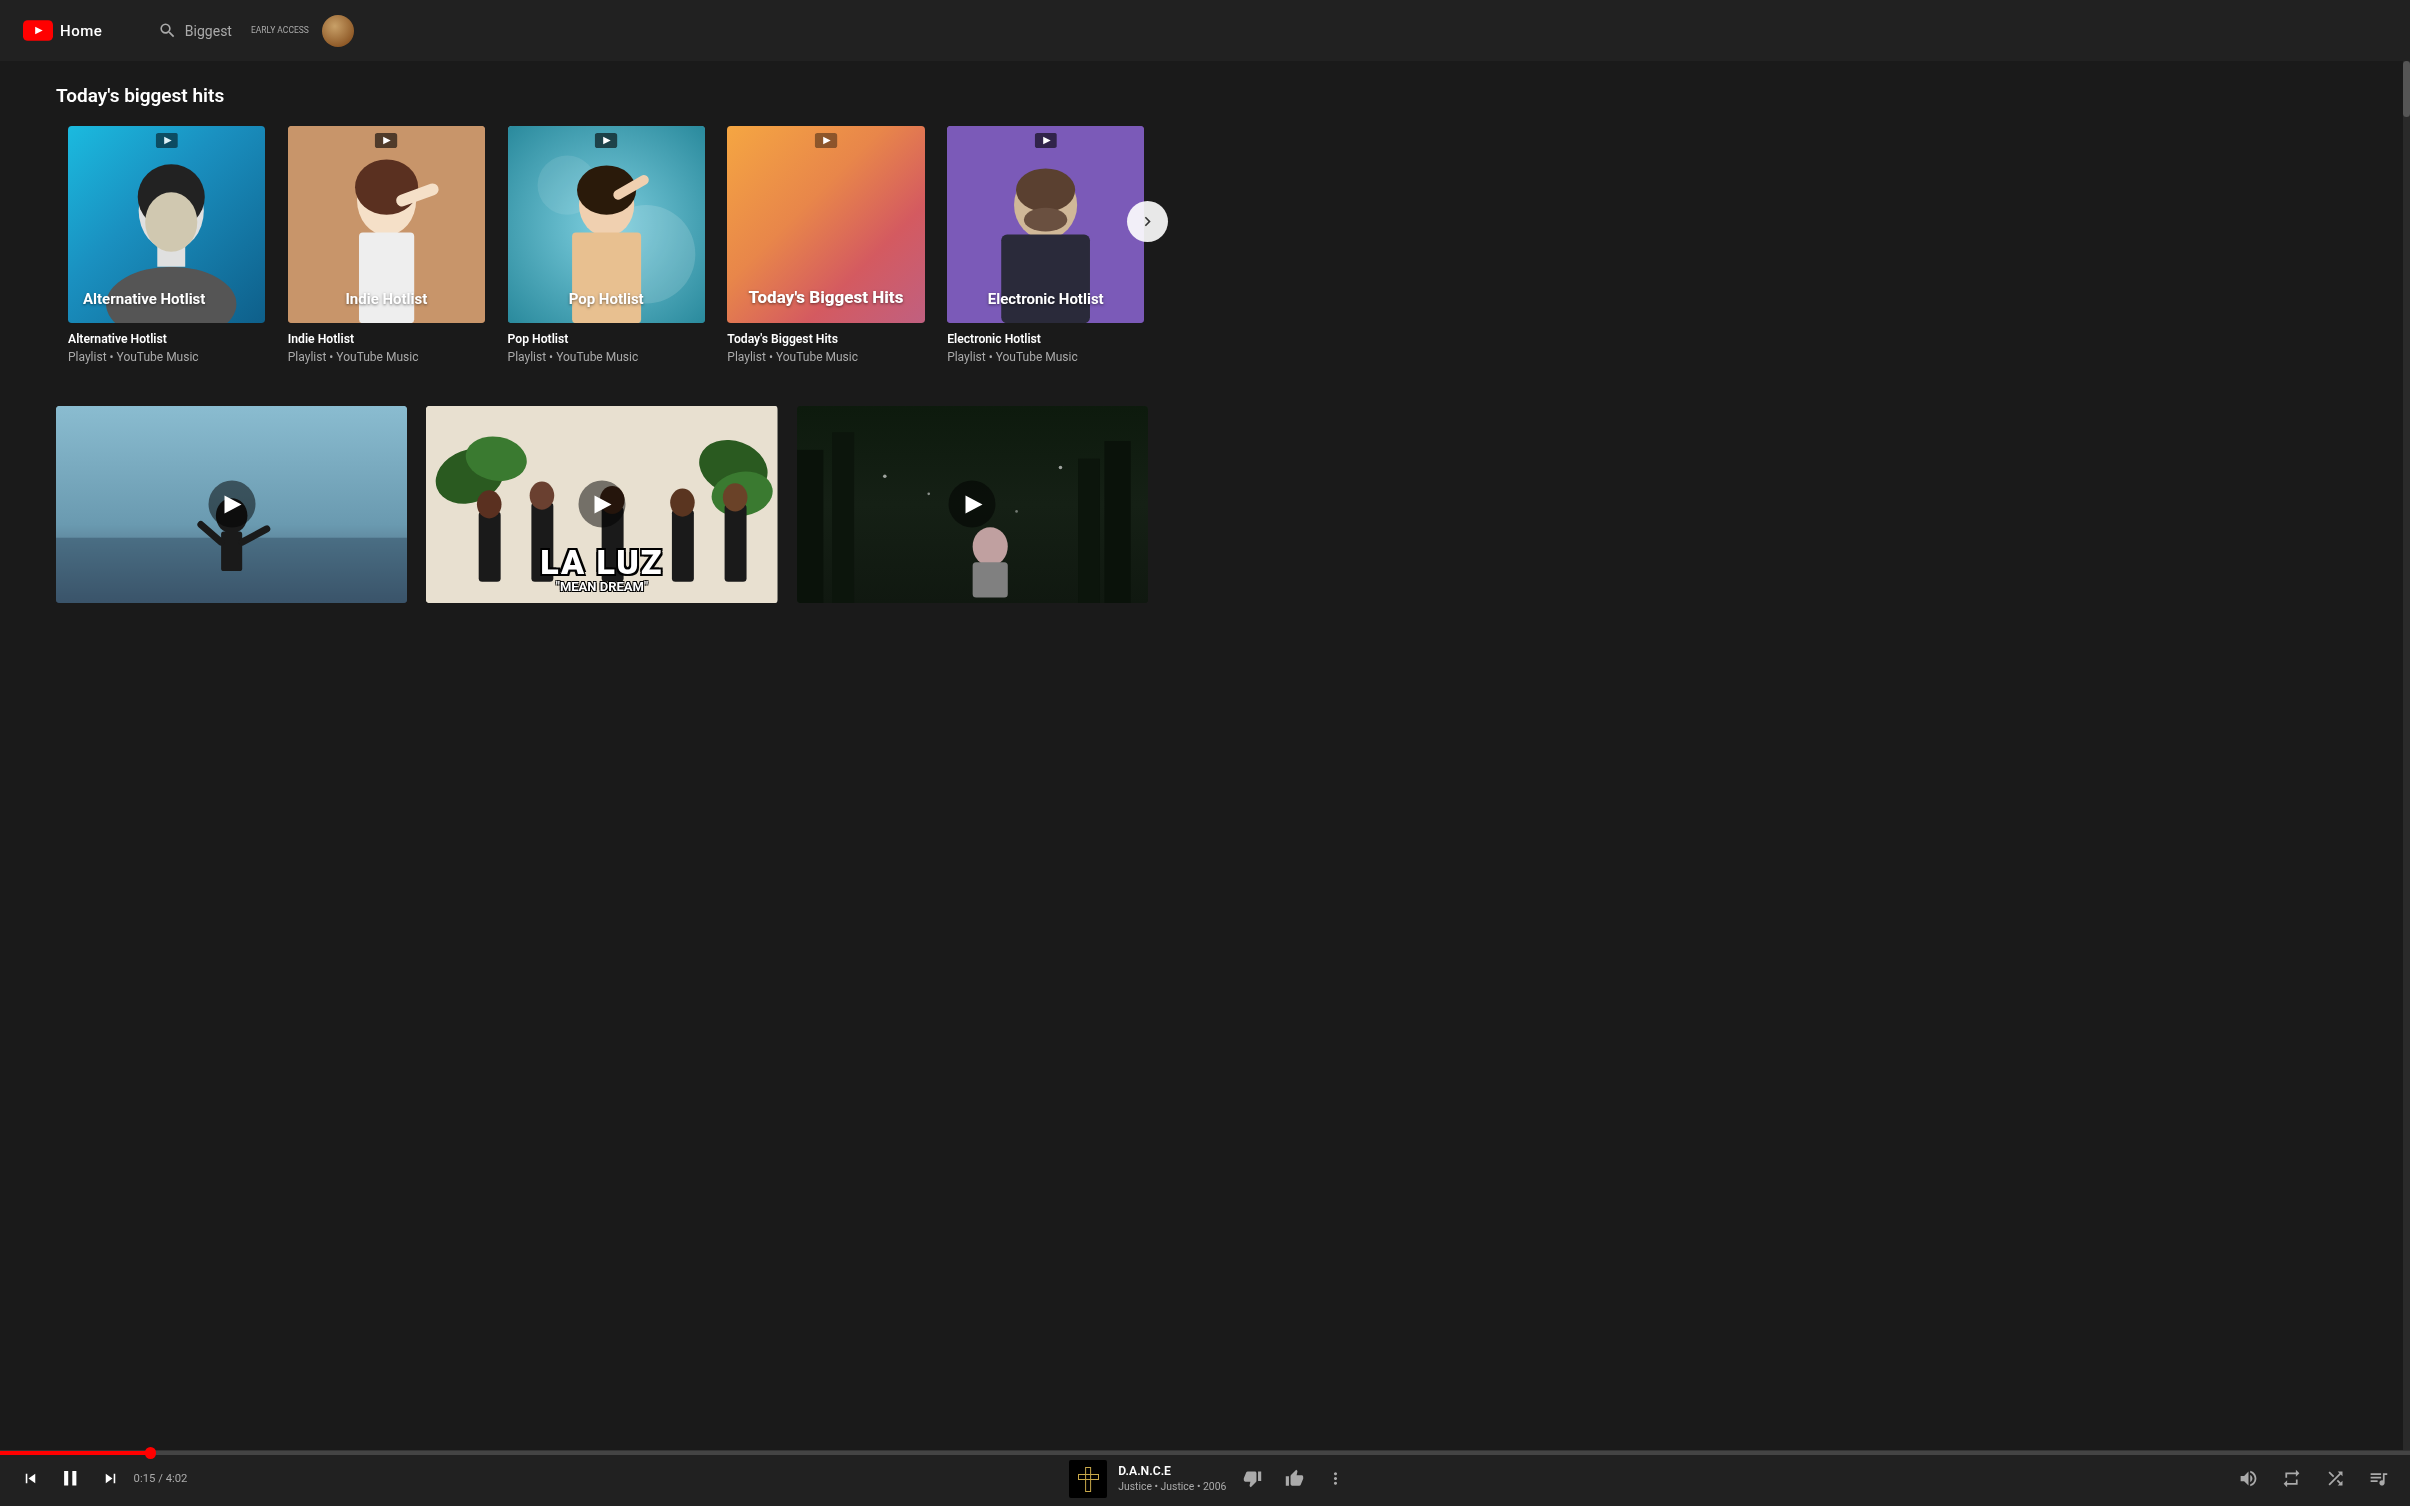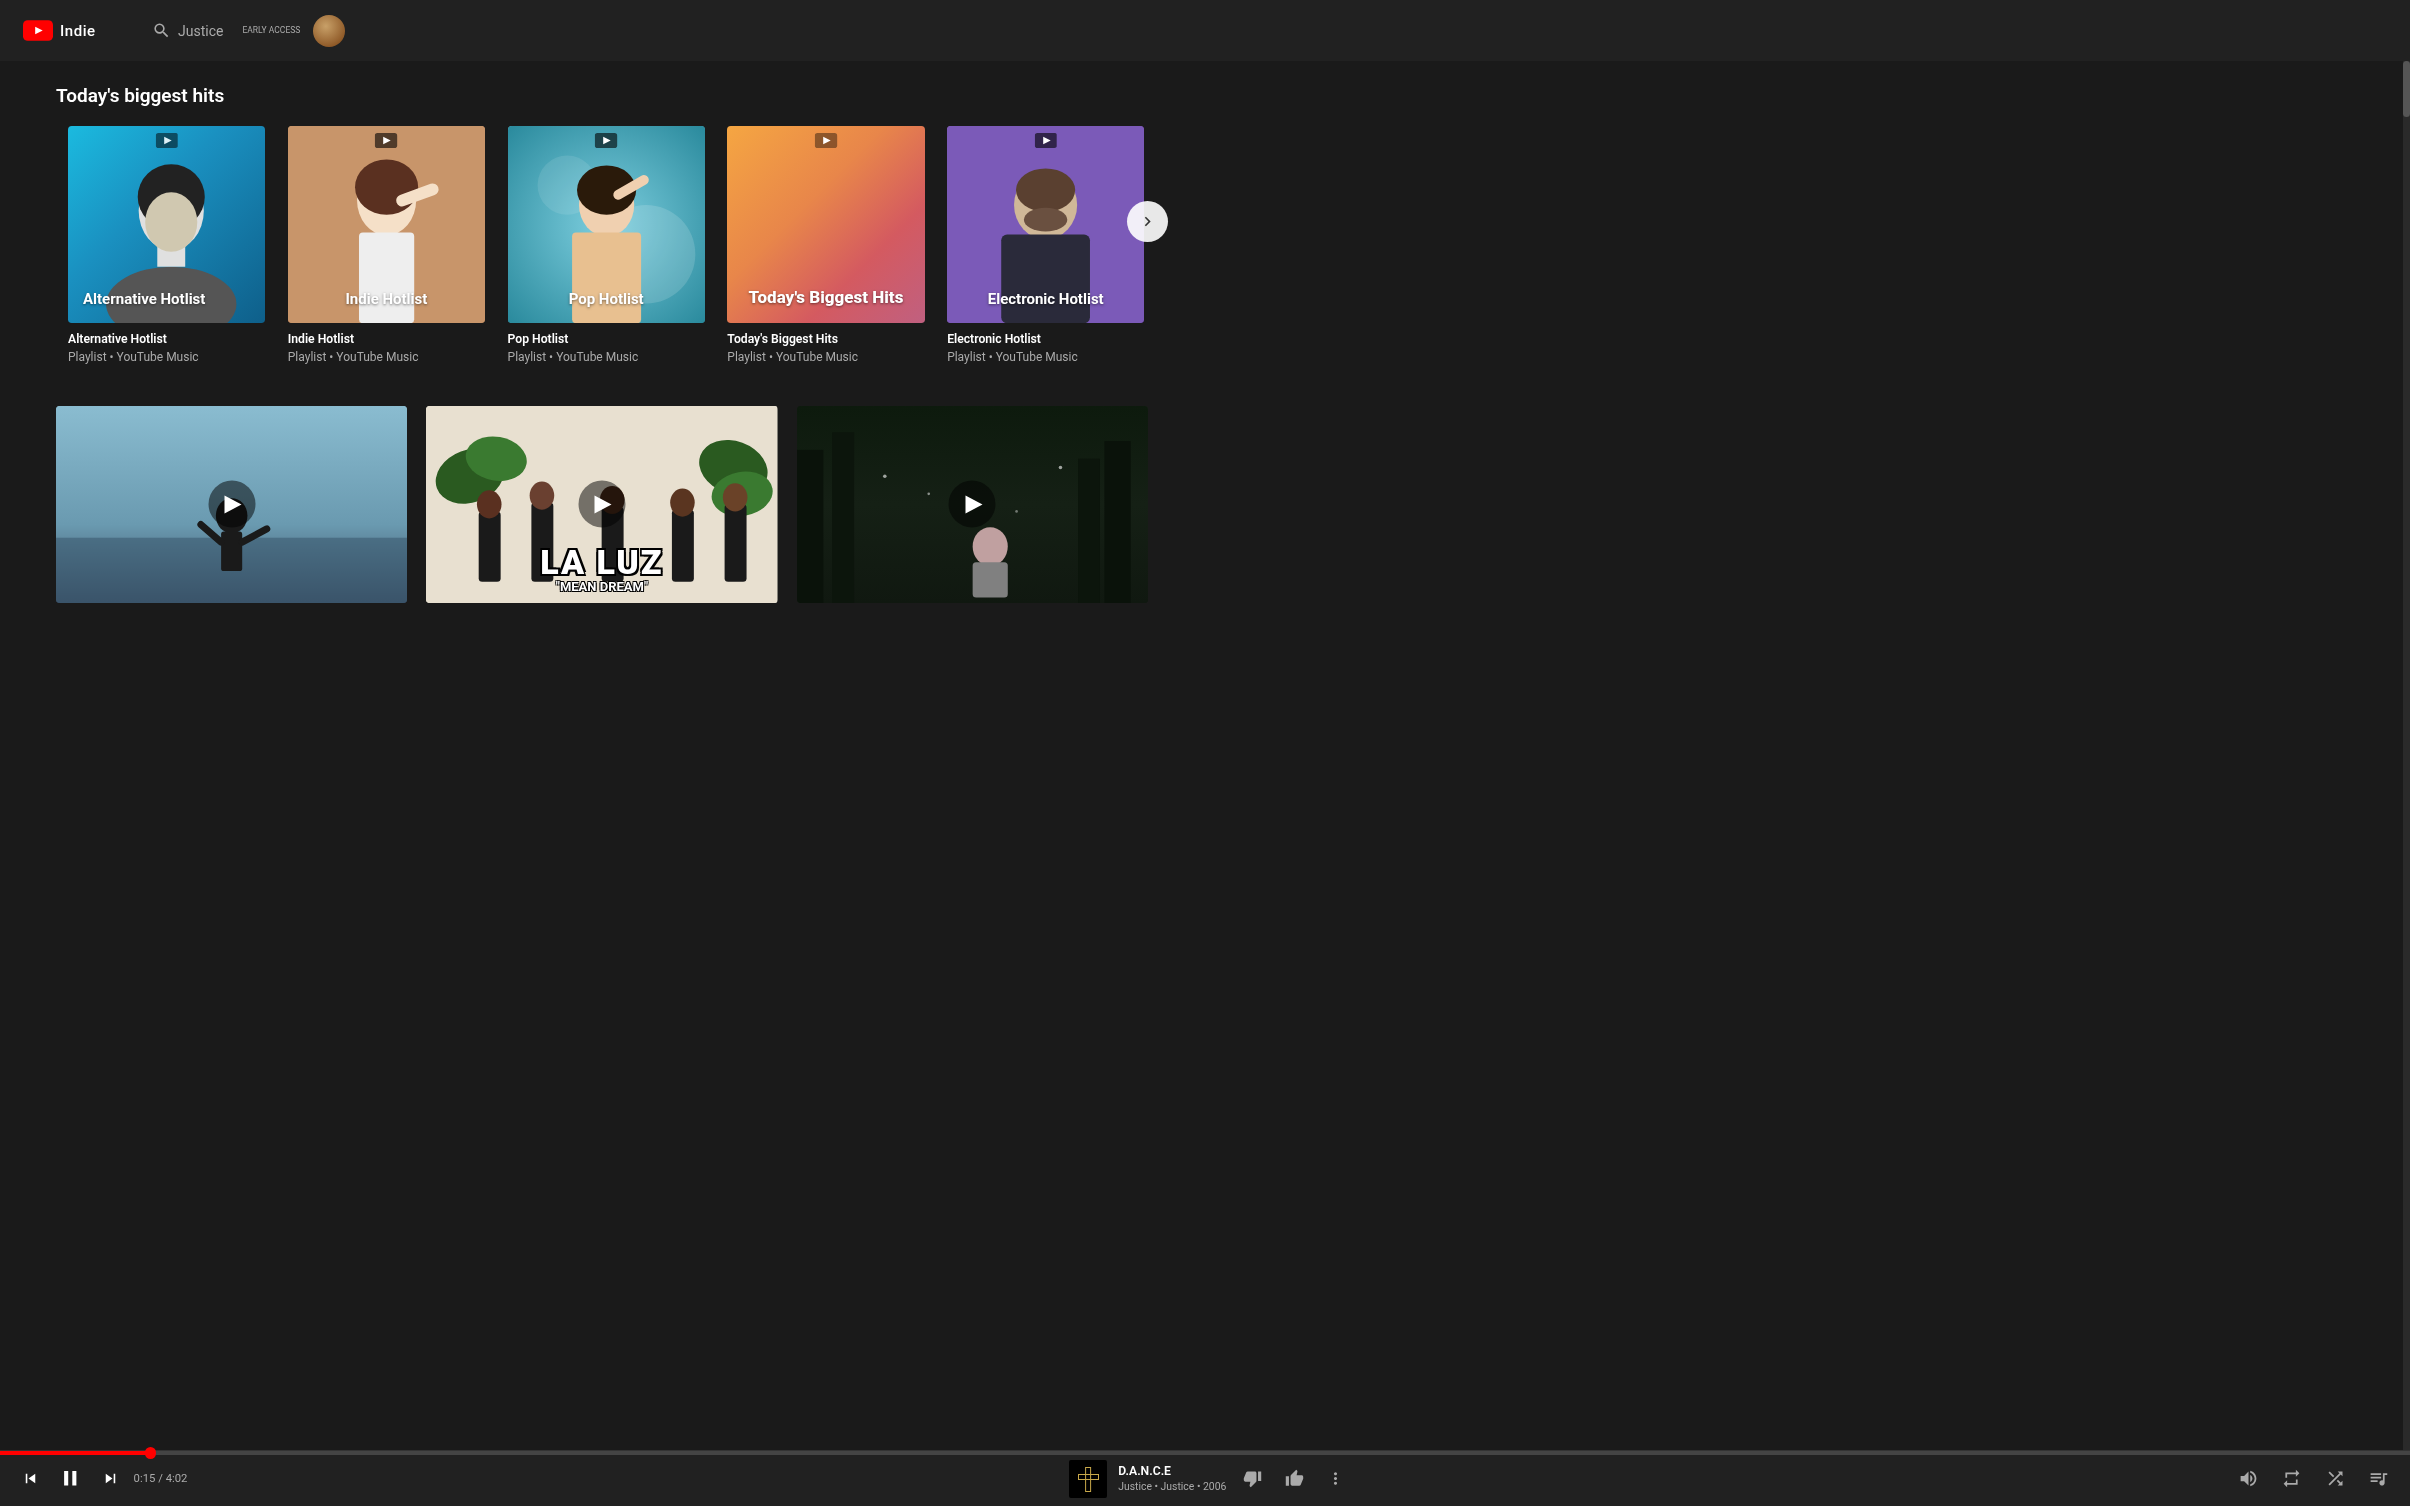--- a/index.html
+++ b/index.html
@@ -444,29 +444,29 @@
   </style>
 </head>
 <body>
 
 <header class="header">
   <div class="logo-area">
     <svg class="yt-logo" viewBox="0 0 32 22">
       <rect width="32" height="22" rx="5" fill="#FF0000"></rect>
       <polygon points="13,7 13,15 21,11" fill="#fff"></polygon>
     </svg>
-    <span class="logo-text">Indie</span>
+    <span class="logo-text">Home</span>
   </div>
 
 
   <div class="search-area">
     <svg class="search-icon-svg" viewBox="0 0 24 24">
       <path d="M15.5 14h-.79l-.28-.27A6.471 6.471 0 0 0 16 9.5 6.5 6.5 0 1 0 9.5 16c1.61 0 3.09-.59 4.23-1.57l.27.28v.79l5 4.99L20.49 19l-4.99-5zm-6 0C7.01 14 5 11.99 5 9.5S7.01 5 9.5 5 14 7.01 14 9.5 11.99 14 9.5 14z" fill="#aaa"></path>
     </svg>
-    <span style="color:#aaa;font-size:14px;">Justice</span>
+    <span style="color:#aaa;font-size:14px;">Biggest</span>
   </div>
 
   <div style="display:flex;align-items:center;gap:7.5px;margin-left:19px;">
     <span class="early-access">EARLY ACCESS</span>
     <div class="avatar">
       <div class="avatar-inner"></div>
     </div>
   </div>
 </header>
 

